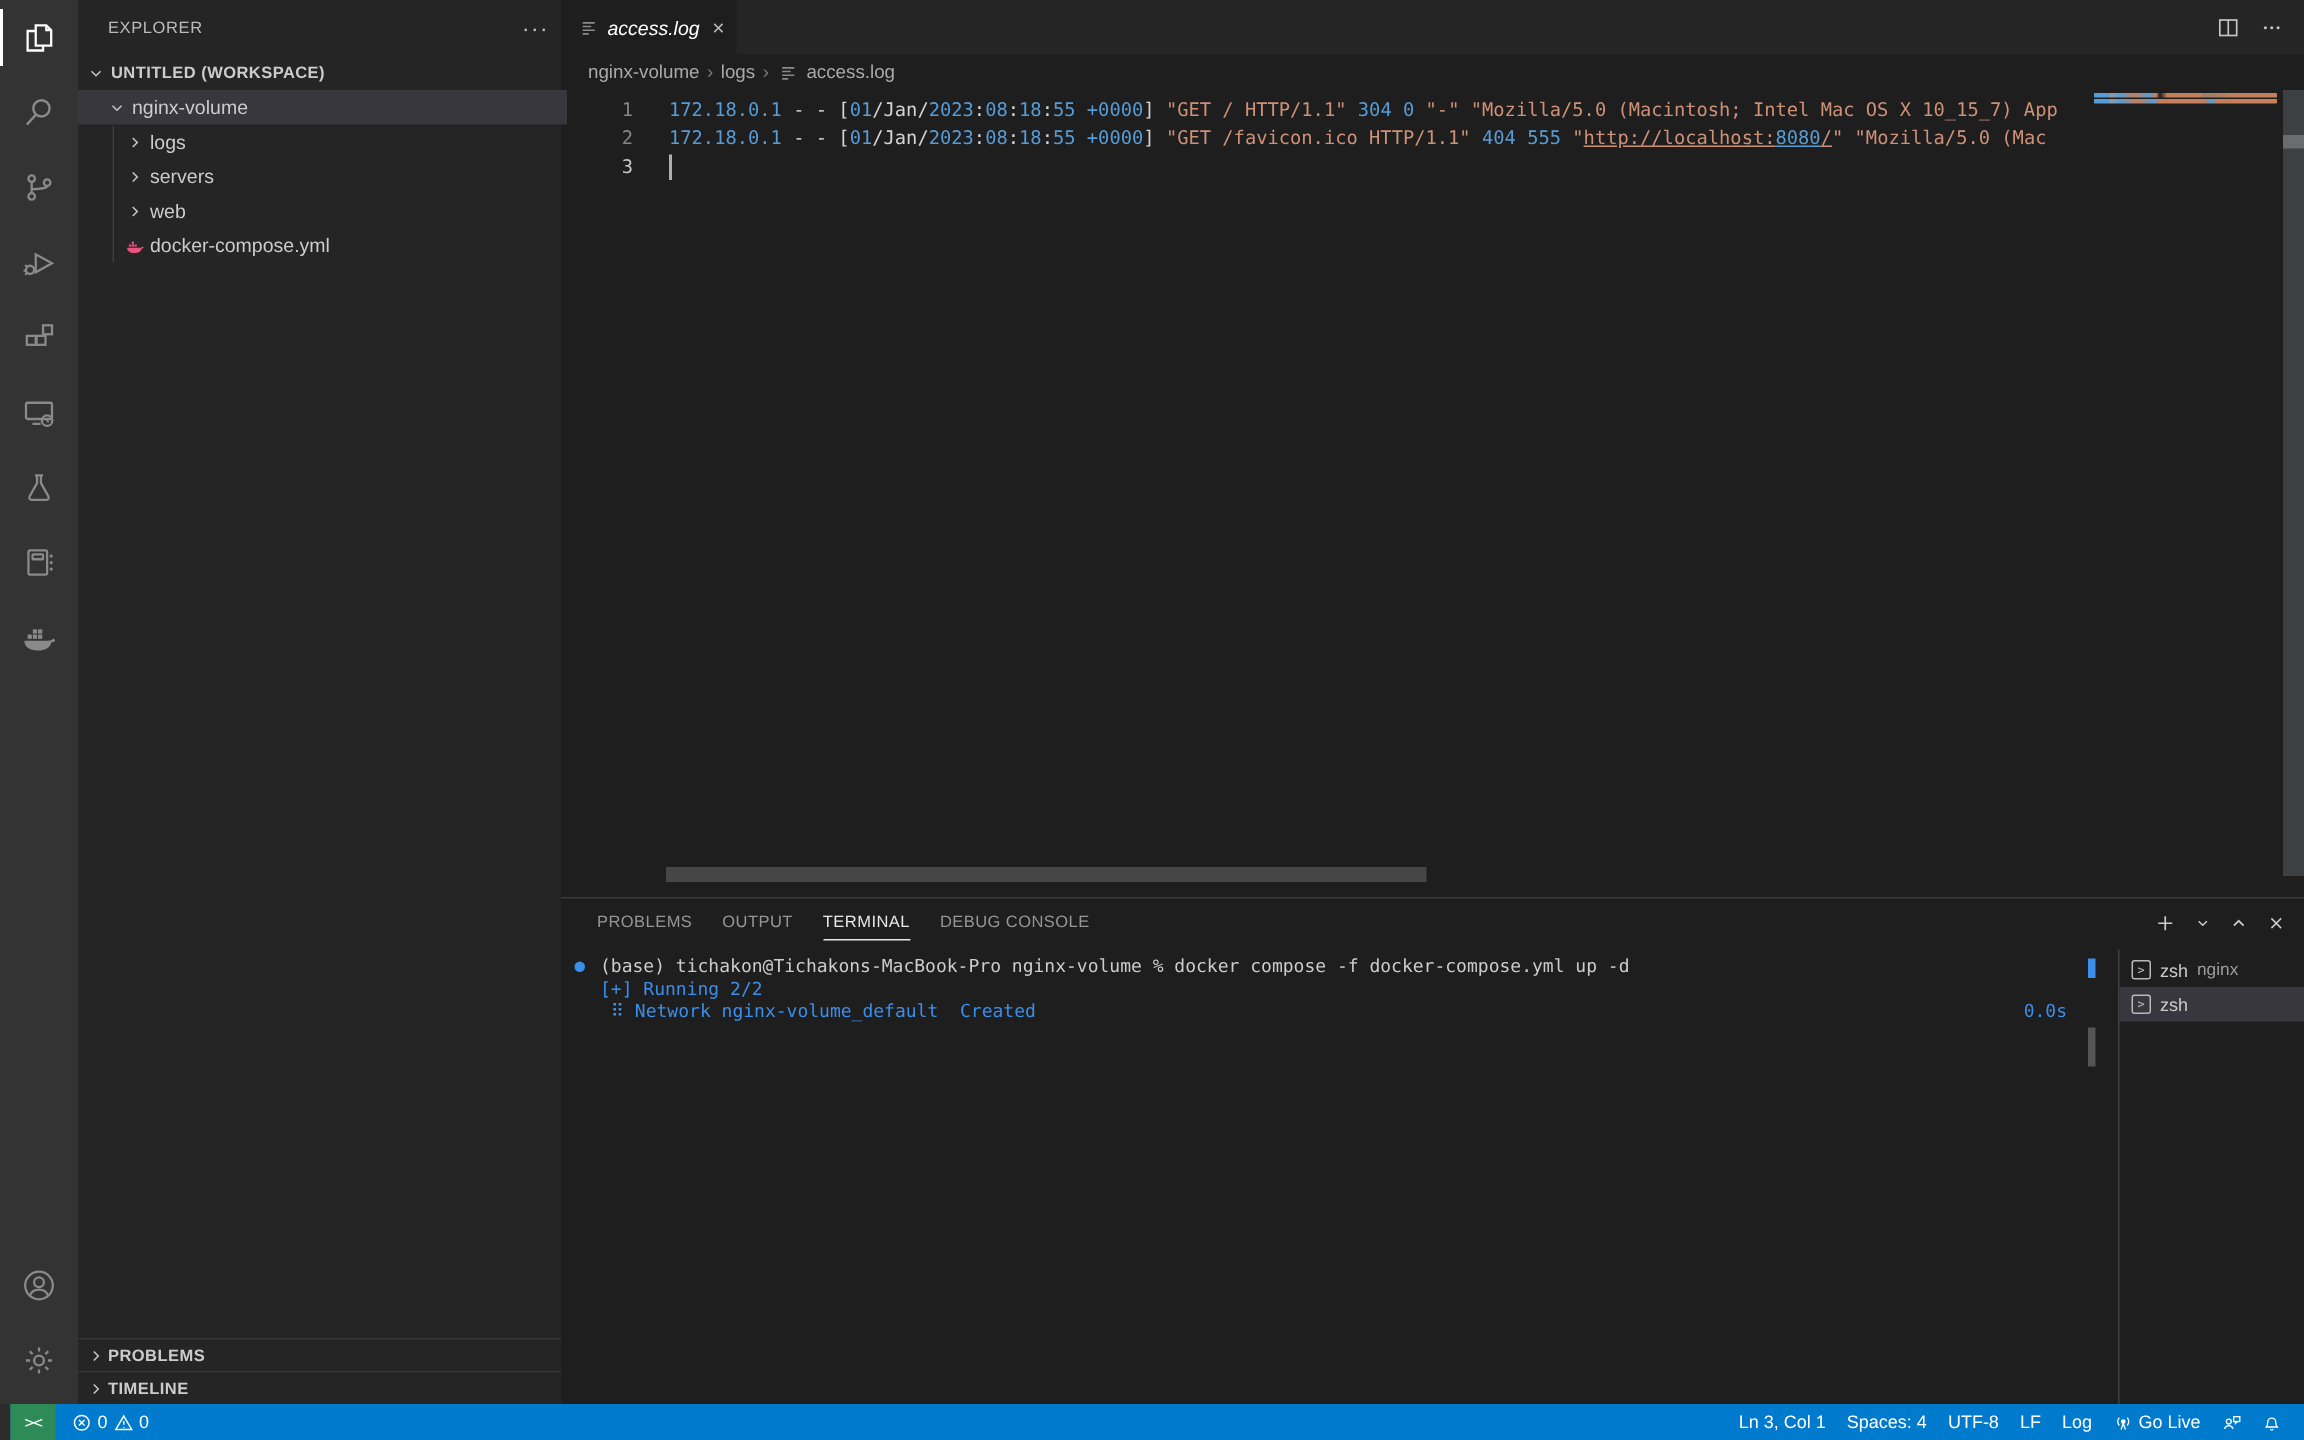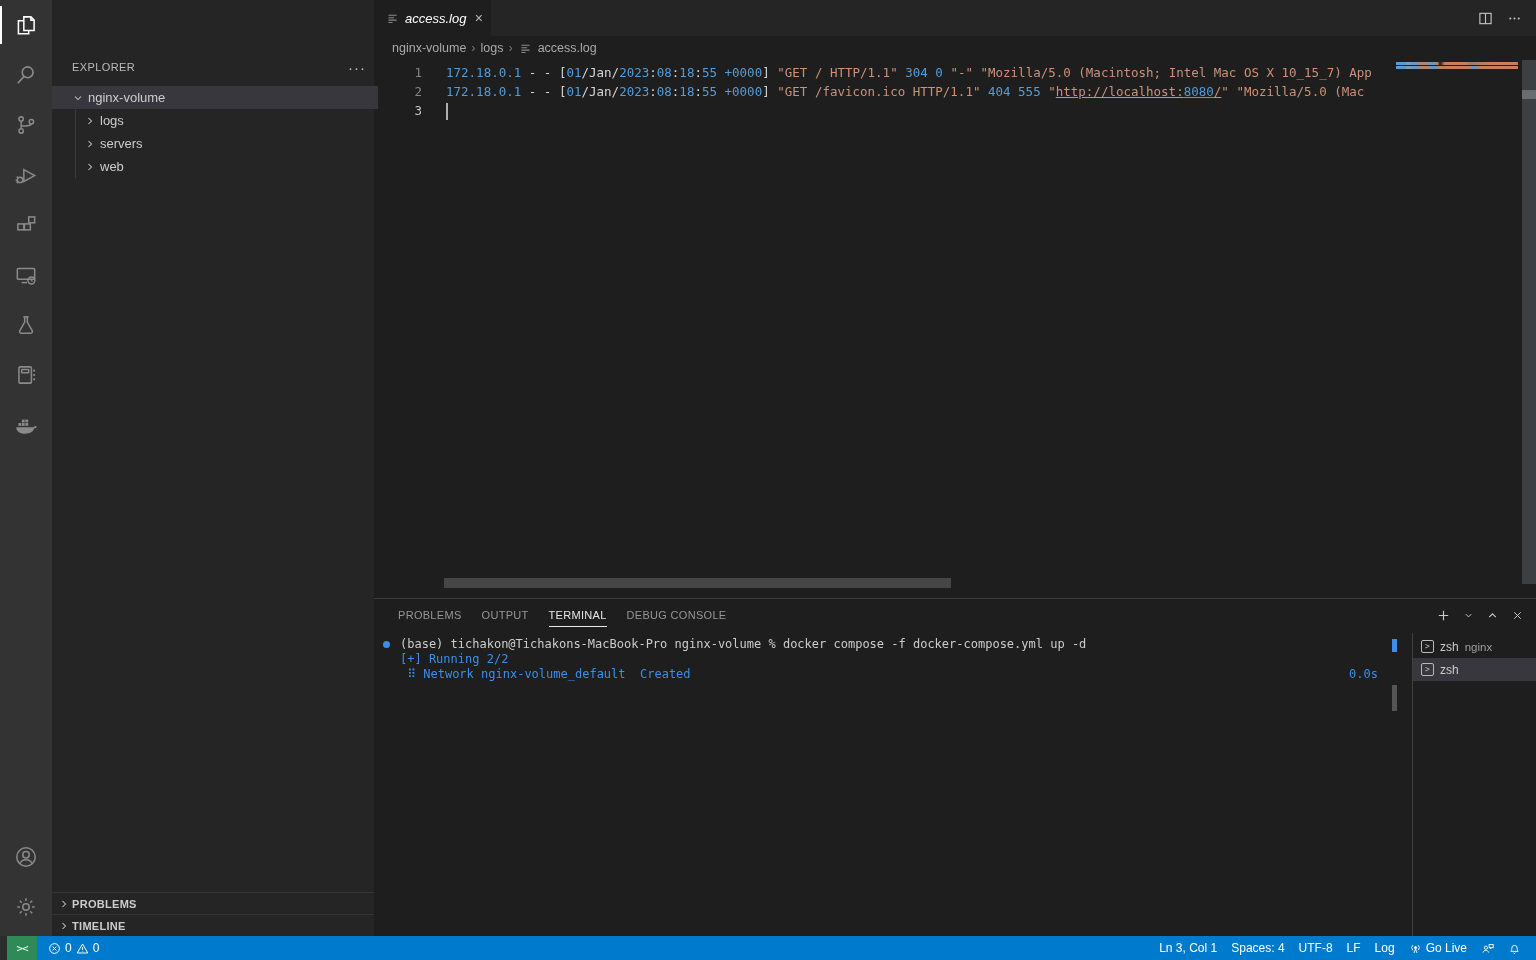--- a/index.html
+++ b/index.html
@@ -13,21 +13,21 @@
   .ab-item { width:52px; height:50px; display:flex; align-items:center; justify-content:center;
     color:#8a8a8a; position:relative; cursor:pointer; }
   .ab-item.active { color:#ffffff; }
   .ab-item.active::before { content:""; position:absolute; left:0; top:6px; bottom:6px; width:2px; background:#ffffff; }
   .ab-bottom { margin-top:auto; display:flex; flex-direction:column; align-items:center; padding-bottom:4px; }
   .ab-item svg { width:26px; height:26px; }
 
   
   .sidebar { position:absolute; left:52px; top:0; width:326px; height:936px;
     background:#252526; color:#cccccc; font-size:13px; }
-  .sb-header { height:38px; display:flex; align-items:center; padding:0 12px 0 20px;margin-top:48px; }
+  .sb-header { height:38px; display:flex; align-items:center; padding:0 12px 0 20px; }
   .sb-title { font-size:11px; letter-spacing:.4px; color:#bbbbbb; }
   .sb-ellipsis { margin-left:auto; color:#c5c5c5; font-size:15px; letter-spacing:1px; cursor:pointer; }
   .ws-row { height:22px; display:flex; align-items:center; padding-left:4px; font-weight:bold;
     font-size:11px; color:#cccccc; letter-spacing:.3px; cursor:pointer; }
   .ws-row .chev { margin-right:2px; }
   .chev { width:16px; height:16px; display:inline-flex; align-items:center; justify-content:center; color:#c5c5c5; flex:0 0 16px; }
   #tree { position:relative; }
   #tree::after { content:""; position:absolute; left:23px; top:24px; bottom:0; width:1px; background:#3c3c3c; }
   .tree-row { height:23px; display:flex; align-items:center; cursor:pointer; color:#cccccc; position:relative; z-index:1; }
   .tree-row.selected { background:#37373d; }
@@ -206,20 +206,28 @@
           </svg>
       </div>
     </div>
   </div>
 
   <div class="sidebar">
     <div class="sb-header">
       <span class="sb-title">EXPLORER</span>
       <span class="sb-ellipsis">···</span>
     </div>
+    <div class="ws-row">
+      <span class="chev">
+        <svg width="12" height="12" viewBox="0 0 16 16" fill="none" stroke="currentColor" stroke-width="1.4">
+            <path d="M4 6l4 4 4-4"></path>
+          </svg>
+      </span>
+      <span>UNTITLED (WORKSPACE)</span>
+    </div>
     <div id="tree">
         <div class="tree-row selected" style="padding-left: 18px;">
           <span class="chev">
             <svg width="12" height="12" viewBox="0 0 16 16" fill="none" stroke="currentColor" stroke-width="1.4">
               <path d="M4 6l4 4 4-4"></path>
             </svg>
           </span>
           <span class="label">nginx-volume</span>
         </div>
         <div class="tree-row" style="padding-left: 30px;">
@@ -238,20 +246,32 @@
           </span>
           <span class="label">servers</span>
         </div>
         <div class="tree-row" style="padding-left: 30px;">
           <span class="chev">
             <svg width="12" height="12" viewBox="0 0 16 16" fill="none" stroke="currentColor" stroke-width="1.4">
               <path d="M6 4l4 4-4 4"></path>
             </svg>
           </span>
           <span class="label">web</span>
+        </div>
+        <div class="tree-row" style="padding-left: 30px;">
+          <span class="file-icon">
+            <svg width="14" height="14" viewBox="0 0 24 24" fill="#e8537f">
+              <rect x="5" y="10.2" width="2.6" height="2.6"></rect>
+              <rect x="8.2" y="10.2" width="2.6" height="2.6"></rect>
+              <rect x="11.4" y="10.2" width="2.6" height="2.6"></rect>
+              <rect x="8.2" y="7" width="2.6" height="2.6"></rect>
+              <path d="M3 14h14.5c1.5 0 2.6-.6 3.3-1.4.6.3 1.1.9 1.2 1.2-.4.6-1.3 1.2-2.5 1.2-.4 2.8-3.2 5-8.5 5-4.8 0-8-2.3-8-6z"></path>
+            </svg>
+          </span>
+          <span class="label">docker-compose.yml</span>
         </div>
       </div>
     <div class="sb-sections">
       <div class="sb-section">
         <span class="chev">
           <svg width="12" height="12" viewBox="0 0 16 16" fill="none" stroke="currentColor" stroke-width="1.4">
               <path d="M6 4l4 4-4 4"></path>
             </svg>
         </span>
         <span>PROBLEMS</span>

